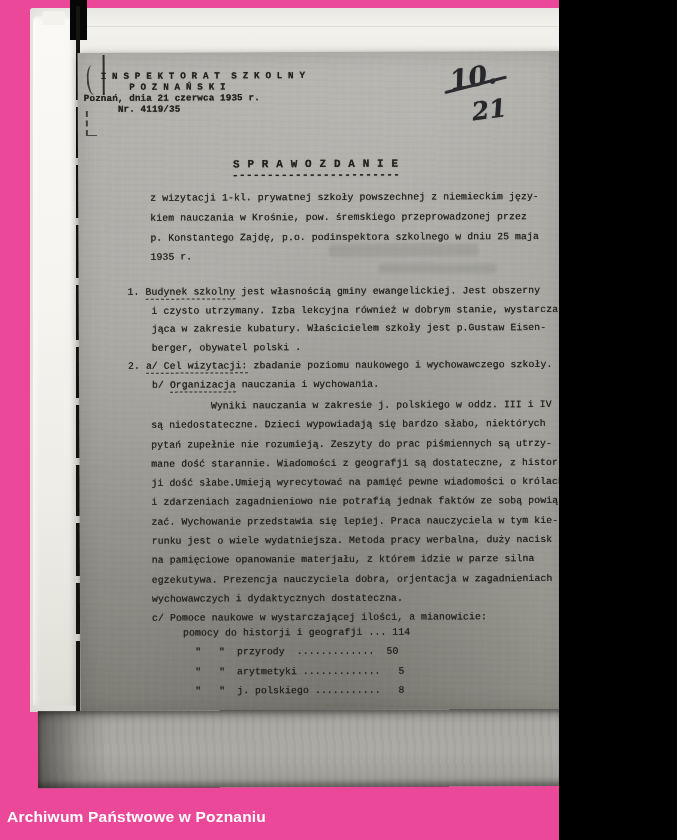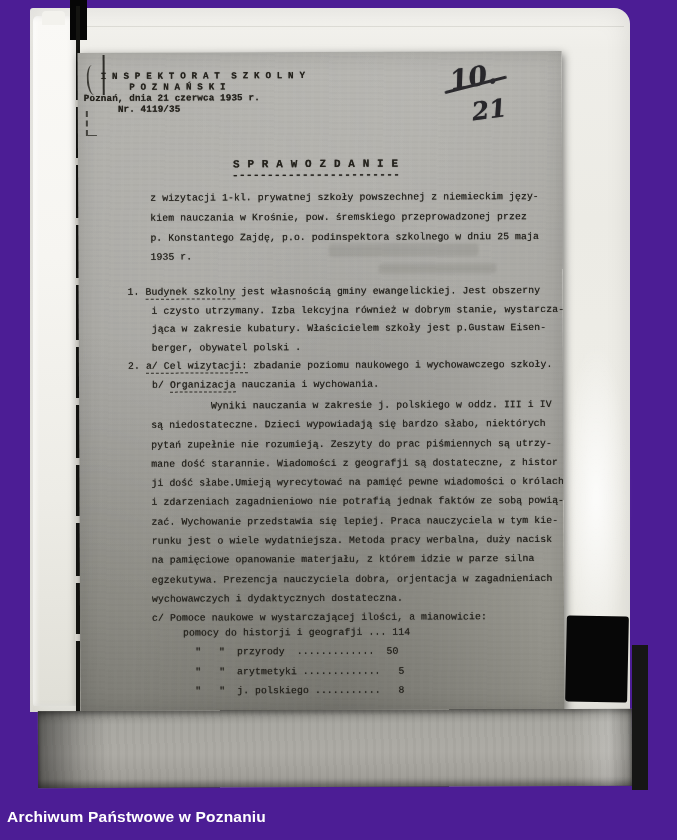--- a/index.html
+++ b/index.html
@@ -1,16 +1,16 @@
 <!DOCTYPE html>
 <html><head>
 <meta charset="utf-8">
 <style>
   html,body{margin:0;padding:0;background:#000;}
-  .scene{position:relative;width:677px;height:840px;background:#4c1d95;overflow:hidden;
+  .scene{position:relative;width:559px;height:840px;background:#ec4899;overflow:hidden;
          font-family:"Liberation Sans",sans-serif;}
 
   
   .backpage{position:absolute;left:30px;top:8px;width:600px;height:704px;
     background:linear-gradient(180deg,#f4f3ef 0%,#efeee9 6%,#ecebe5 30%,#eeede7 60%,#e9e8e1 100%);
     border-top-right-radius:16px;border-top-left-radius:3px;
     box-shadow:inset 0 0 26px rgba(0,0,0,.10);}
   .backpage .crease{position:absolute;left:8px;top:18px;width:586px;height:1px;
     background:rgba(90,90,80,.14);}
   .brightband{position:absolute;left:535px;top:340px;width:62px;height:300px;

